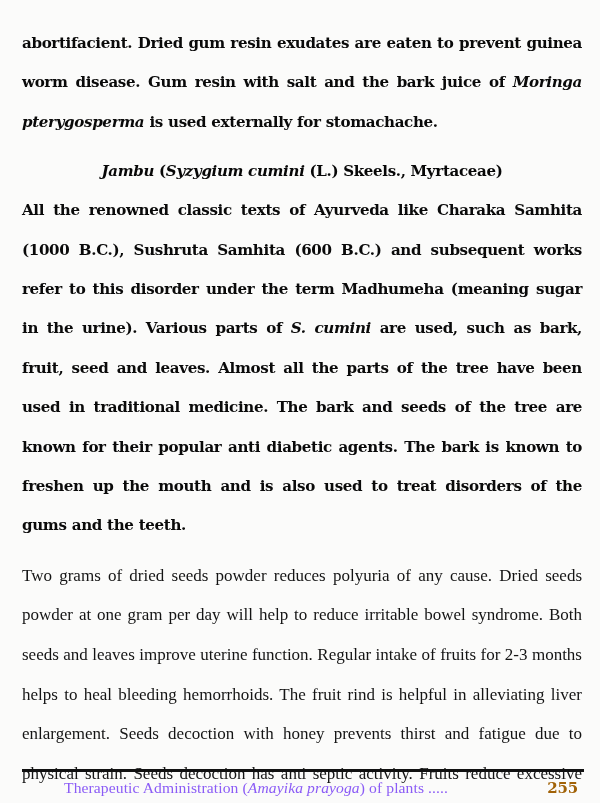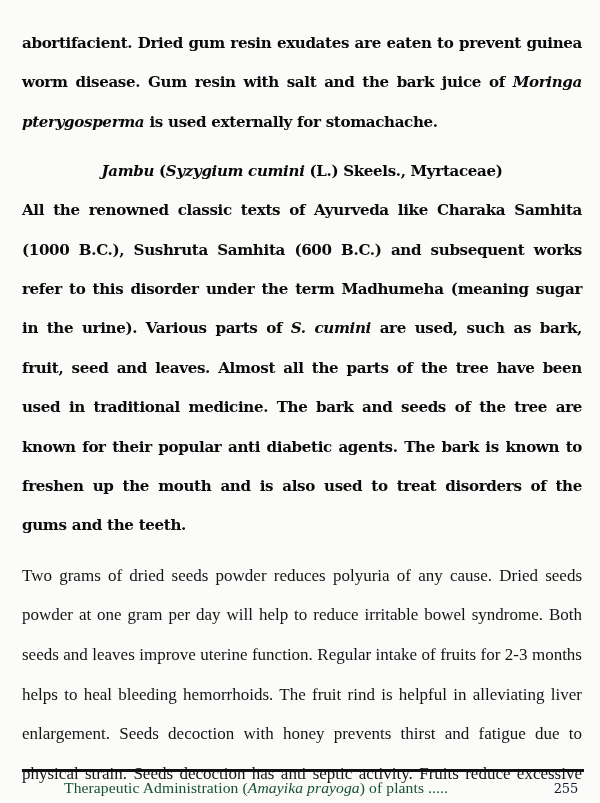--- a/index.html
+++ b/index.html
@@ -109,29 +109,29 @@
   .footer-row {
     display: flex;
     align-items: baseline;
     justify-content: space-between;
     padding: 0 6px 0 42px;
     box-sizing: border-box;
   }
   .footer-text {
     font-family: "Liberation Serif", serif;
     font-size: 15.6px;
-    color: #14532d;
+    color: #8b5cf6;
     letter-spacing: 0.1px;
     white-space: nowrap;
   }
   .footer-page {
     font-family: "DejaVu Serif", "Liberation Serif", serif;
-    font-size: 13px;
-    font-weight: 400;
-    color: #0f172a;
+    font-size: 15px;
+    font-weight: 700;
+    color: #a16207;
     letter-spacing: -0.2px;
   }
 </style>
 </head>
 <body>
 
 <div class="page">
 
   <div class="content">
 

